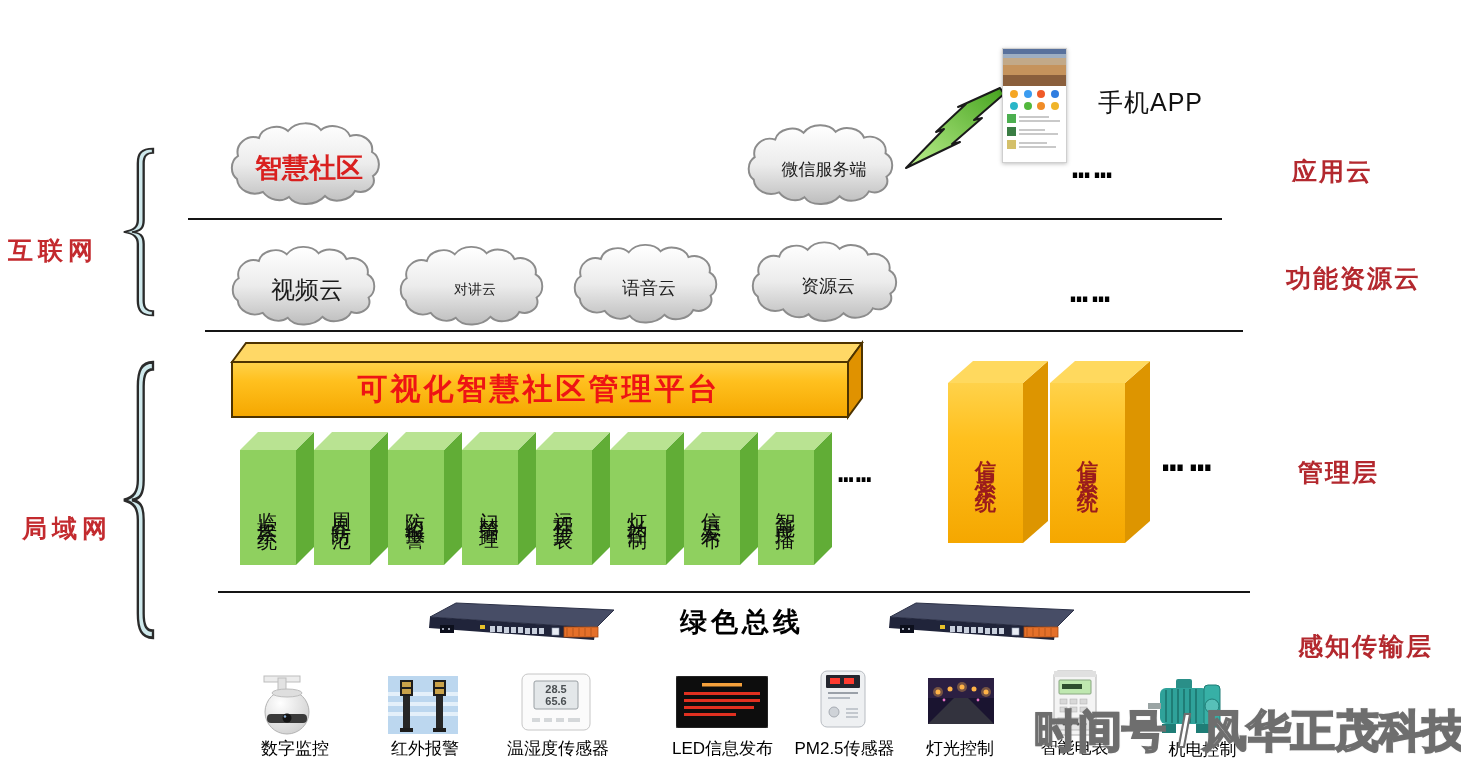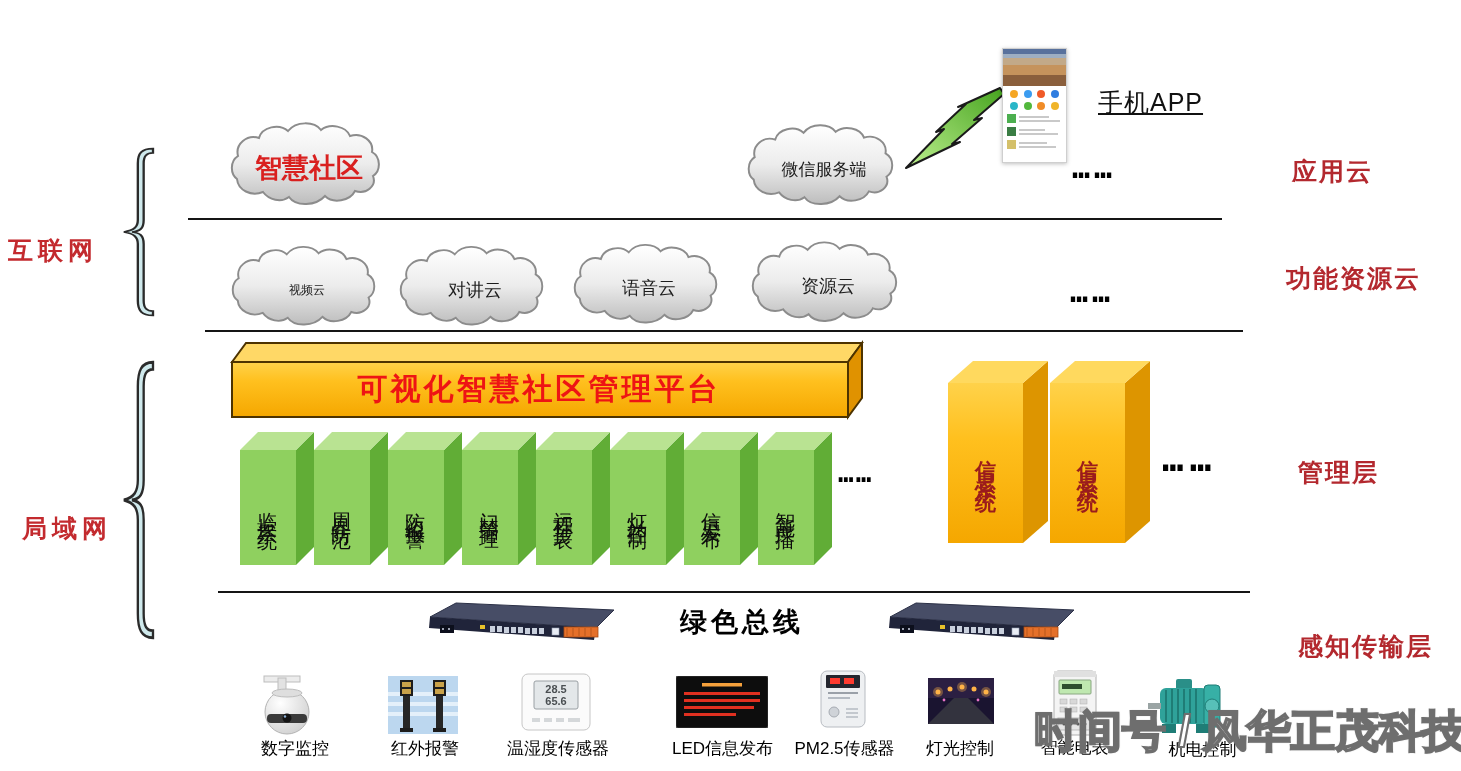--- a/index.html
+++ b/index.html
@@ -38,21 +38,21 @@
   .pi{width:8px;height:8px;border-radius:50%;margin:0 auto;}
   .pi:nth-child(1){background:#f5a623}.pi:nth-child(2){background:#3b9cf0}.pi:nth-child(3){background:#f05a28}.pi:nth-child(4){background:#2f7de0}
   .pi:nth-child(5){background:#29b6c8}.pi:nth-child(6){background:#52b83c}.pi:nth-child(7){background:#f08c28}.pi:nth-child(8){background:#f0b429}
   .prow{display:flex;gap:3px;align-items:flex-start;padding:2px 4px;}
   .pthumb{width:9px;height:9px;flex:0 0 9px;}
   .pline{height:2px;background:#c9c9c9;margin-top:2px;}
   
   .watermark{position:absolute;left:1034px;top:702px;font-size:44px;font-weight:600;color:#ffffff;white-space:nowrap;
              -webkit-text-stroke:2px #6e6e6e;text-shadow:0 0 1px #777,0 0 2px #777;}
   .bus-label{position:absolute;left:680px;top:604px;font-size:27px;font-weight:bold;color:#000000;letter-spacing:4px;white-space:nowrap;}
-  .phone-app-label{position:absolute;left:1098px;top:86px;font-size:25px;color:#111;letter-spacing:1px;white-space:nowrap;text-decoration:underline;}
+  .phone-app-label{position:absolute;left:1098px;top:86px;font-size:25px;color:#111;letter-spacing:1px;white-space:nowrap;}
 </style>
 </head>
 <body>
 
 <div class="canvas">
 
   <svg width="0" height="0" style="position:absolute">
     <defs>
       <linearGradient id="cloudGrad" x1="0" y1="0" x2="0" y2="1">
         <stop offset="0" stop-color="#ffffff"></stop>
@@ -178,27 +178,27 @@
     </div>
   </div>
   <div class="phone-app-label">手机APP</div>
 
   <div class="hline" style="left:188px;top:218px;width:1034px"></div>
 
   <div class="cloud" style="left:230px;top:244px;width:154px;height:84px">
     <svg viewBox="0 0 160 84">
         <use href="#cloudPath" fill="url(#cloudGrad)" stroke="#8c8c8c" stroke-width="2"></use>
       </svg>
-    <span class="clabel" style="font-size:12px">视频云</span>
+    <span class="clabel" style="font-size:24px">视频云</span>
   </div>
   <div class="cloud" style="left:398px;top:244px;width:154px;height:84px">
     <svg viewBox="0 0 160 84">
         <use href="#cloudPath" fill="url(#cloudGrad)" stroke="#8c8c8c" stroke-width="2"></use>
       </svg>
-    <span class="clabel" style="font-size:18px">对讲云</span>
+    <span class="clabel" style="font-size:14px">对讲云</span>
   </div>
   <div class="cloud" style="left:572px;top:242px;width:154px;height:84px">
     <svg viewBox="0 0 160 84">
         <use href="#cloudPath" fill="url(#cloudGrad)" stroke="#8c8c8c" stroke-width="2"></use>
       </svg>
     <span class="clabel" style="font-size:18px">语音云</span>
   </div>
   <div class="cloud" style="left:750px;top:240px;width:156px;height:84px">
     <svg viewBox="0 0 160 84">
         <use href="#cloudPath" fill="url(#cloudGrad)" stroke="#8c8c8c" stroke-width="2"></use>

